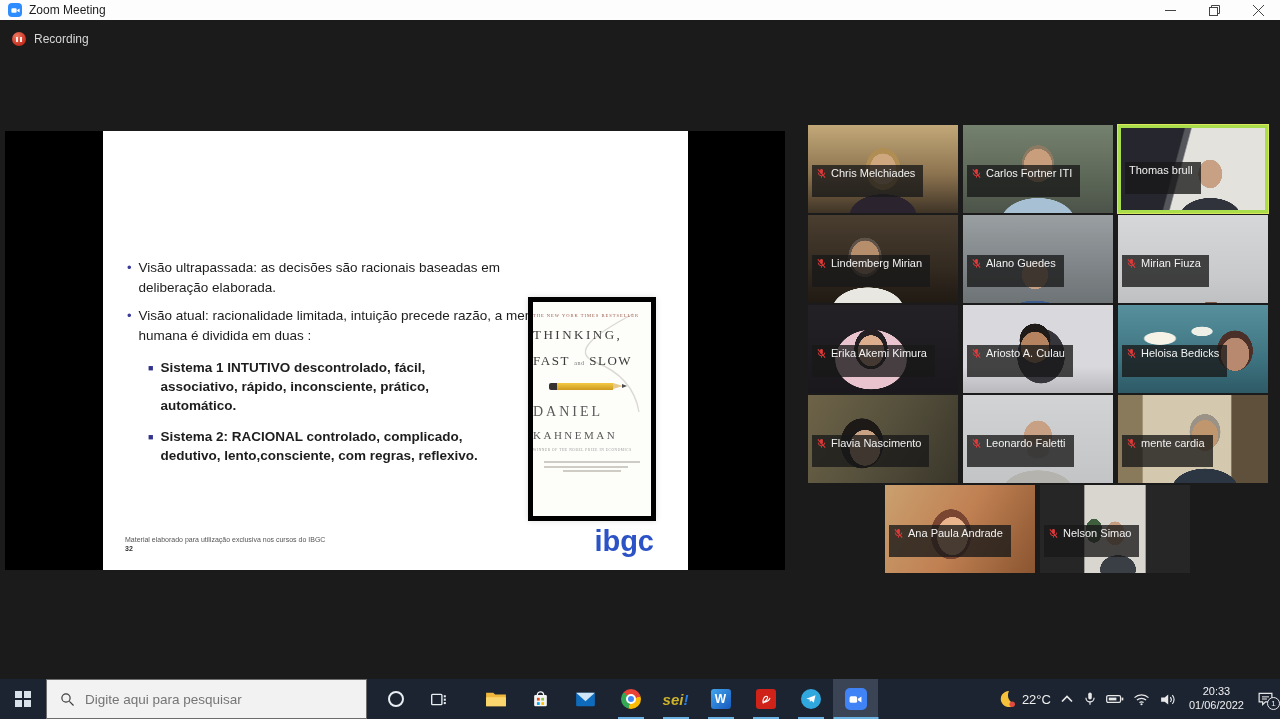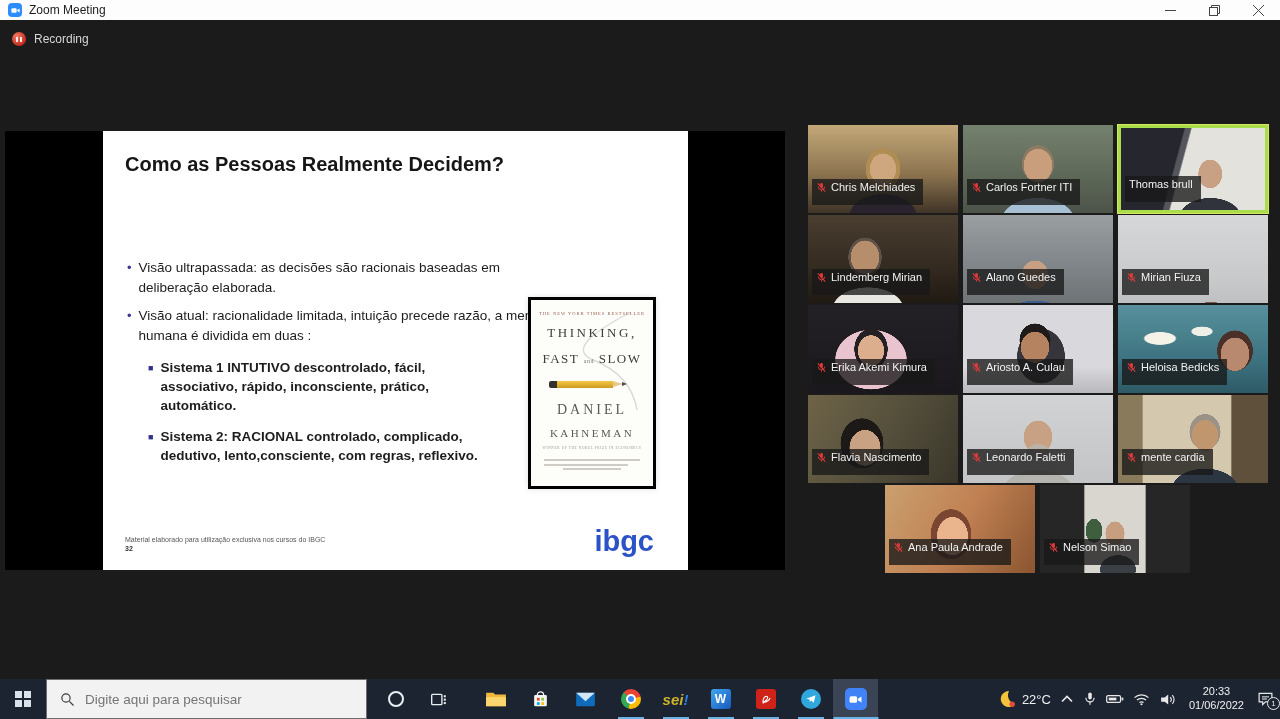--- a/index.html
+++ b/index.html
@@ -33,22 +33,22 @@
   .s-title { position:absolute; left:22px; top:22px; font-size:20px; font-weight:bold; color:#161616; }
   .bullet { position:absolute; left:24px; display:flex; gap:7px; font-size:13.5px; line-height:1.45; width:445px; }
   .bullet .mk { color:#3b3b99; font-size:13px; line-height:1.5; }
   .b1 { top:127px; } .b2 { top:175px; }
   .sub { position:absolute; left:45px; display:flex; gap:7px; font-size:13.5px; font-weight:bold;
          line-height:1.4; width:345px; }
   .sub .mk { color:#32328e; font-size:9px; line-height:2.1; }
   .sb1 { top:228px; } .sb2 { top:297px; }
 
   
-  .book { position:absolute; left:425px; top:166px; width:128px; height:192px; background:#fdfdfa;
-          border:3px solid #000000; box-shadow:0 0 6px rgba(0,0,0,0.12); text-align:center;
+  .book { position:absolute; left:425px; top:166px; width:128px; height:224px; background:#fdfdfa;
+          border:5px solid #000000; box-shadow:0 0 6px rgba(0,0,0,0.12); text-align:left;
           font-family:"Liberation Serif", serif; overflow:hidden; }
   .book .swoosh { position:absolute; left:4px; top:6px; z-index:0; }
   .bk-tag { position:relative; z-index:1; margin-top:11px; font-size:4.5px; letter-spacing:1px; color:#9a5a4a; }
   .bk-t1 { position:relative; z-index:1; margin-top:9px; font-size:13px; letter-spacing:2.5px; color:#3c3c3c; }
   .bk-t2 { position:relative; z-index:1; margin-top:10px; font-size:13px; letter-spacing:1.5px; color:#3c3c3c; }
   .bk-t2 .sm { font-size:6px; letter-spacing:0.5px; color:#777; }
   .pencil { position:relative; z-index:1; margin:13px auto 0; display:flex; align-items:center;
             width:86px; height:8px; }
   .p-eraser { width:8px; height:7px; background:#35312e; border-radius:2px 0 0 2px; }
   .p-body { width:56px; height:7px; background:linear-gradient(180deg,#f4c844,#cc9a20); }
@@ -62,22 +62,22 @@
   .bk-lines { position:relative; z-index:1; margin:9px auto 0; width:96px; }
   .bk-lines i { display:block; height:2px; background:#cfccc6; margin-bottom:2.5px; }
 
   .s-footer { position:absolute; left:22px; top:404px; font-size:7px; color:#555; line-height:1.3; }
   .s-page { font-weight:bold; color:#333; }
   .ibgc { position:absolute; right:34px; bottom:12px; font-size:29px; font-weight:bold; color:#2b52c6; }
 
   
   .tile { position:absolute; width:150px; height:88px; background:#222; }
   .tile.active { border:3px solid #aadd4b; box-shadow:0 0 0 1px #d8e85a; }
-  .nameplate { position:absolute; left:4px; bottom:8px; display:flex; align-items:center; gap:4px;
-               background:rgba(24,24,24,0.78); padding:2px 8px 12px 4px; }
+  .nameplate { position:absolute; left:4px; bottom:16px; display:flex; align-items:center; gap:4px;
+               background:rgba(24,24,24,0.78); padding:2px 8px 18px 4px; }
   .pname { color:#f2f2f2; font-size:11px; white-space:nowrap; }
   .mute svg { display:block; }
 
   .t0{left:808px;top:105px;background:
       radial-gradient(ellipse 22px 26px at 50% 50%,#cfa77e 59%,transparent 60%),
       radial-gradient(ellipse 29px 35px at 50% 50%,#b08d52 59%,transparent 60%),
       radial-gradient(ellipse 56px 36px at 50% 103%,#2b242e 59%,transparent 60%),
       linear-gradient(180deg,#c2a878,#8d7450 55%,#3f3426);}
   .t1{left:963px;top:105px;background:
       radial-gradient(ellipse 24px 28px at 50% 46%,#c99e7d 59%,transparent 60%),
@@ -223,21 +223,20 @@
     <div class="recording">
       <span class="rec-ic">
           <i></i>
           <i></i>
         </span>
       <span class="rec-label">Recording</span>
     </div>
 
     <div class="share">
       <div class="slide">
-        <div class="s-title">Como as Pessoas Realmente Decidem?</div>
 
         <div class="bullet b1">
           <span class="mk">•</span>
           <span>Visão ultrapassada: as decisões são racionais baseadas em deliberação elaborada.</span>
         </div>
         <div class="bullet b2">
           <span class="mk">•</span>
           <span>Visão atual: racionalidade limitada, intuição precede razão, a mente humana é dividida em duas :</span>
         </div>
         <div class="sub sb1">

